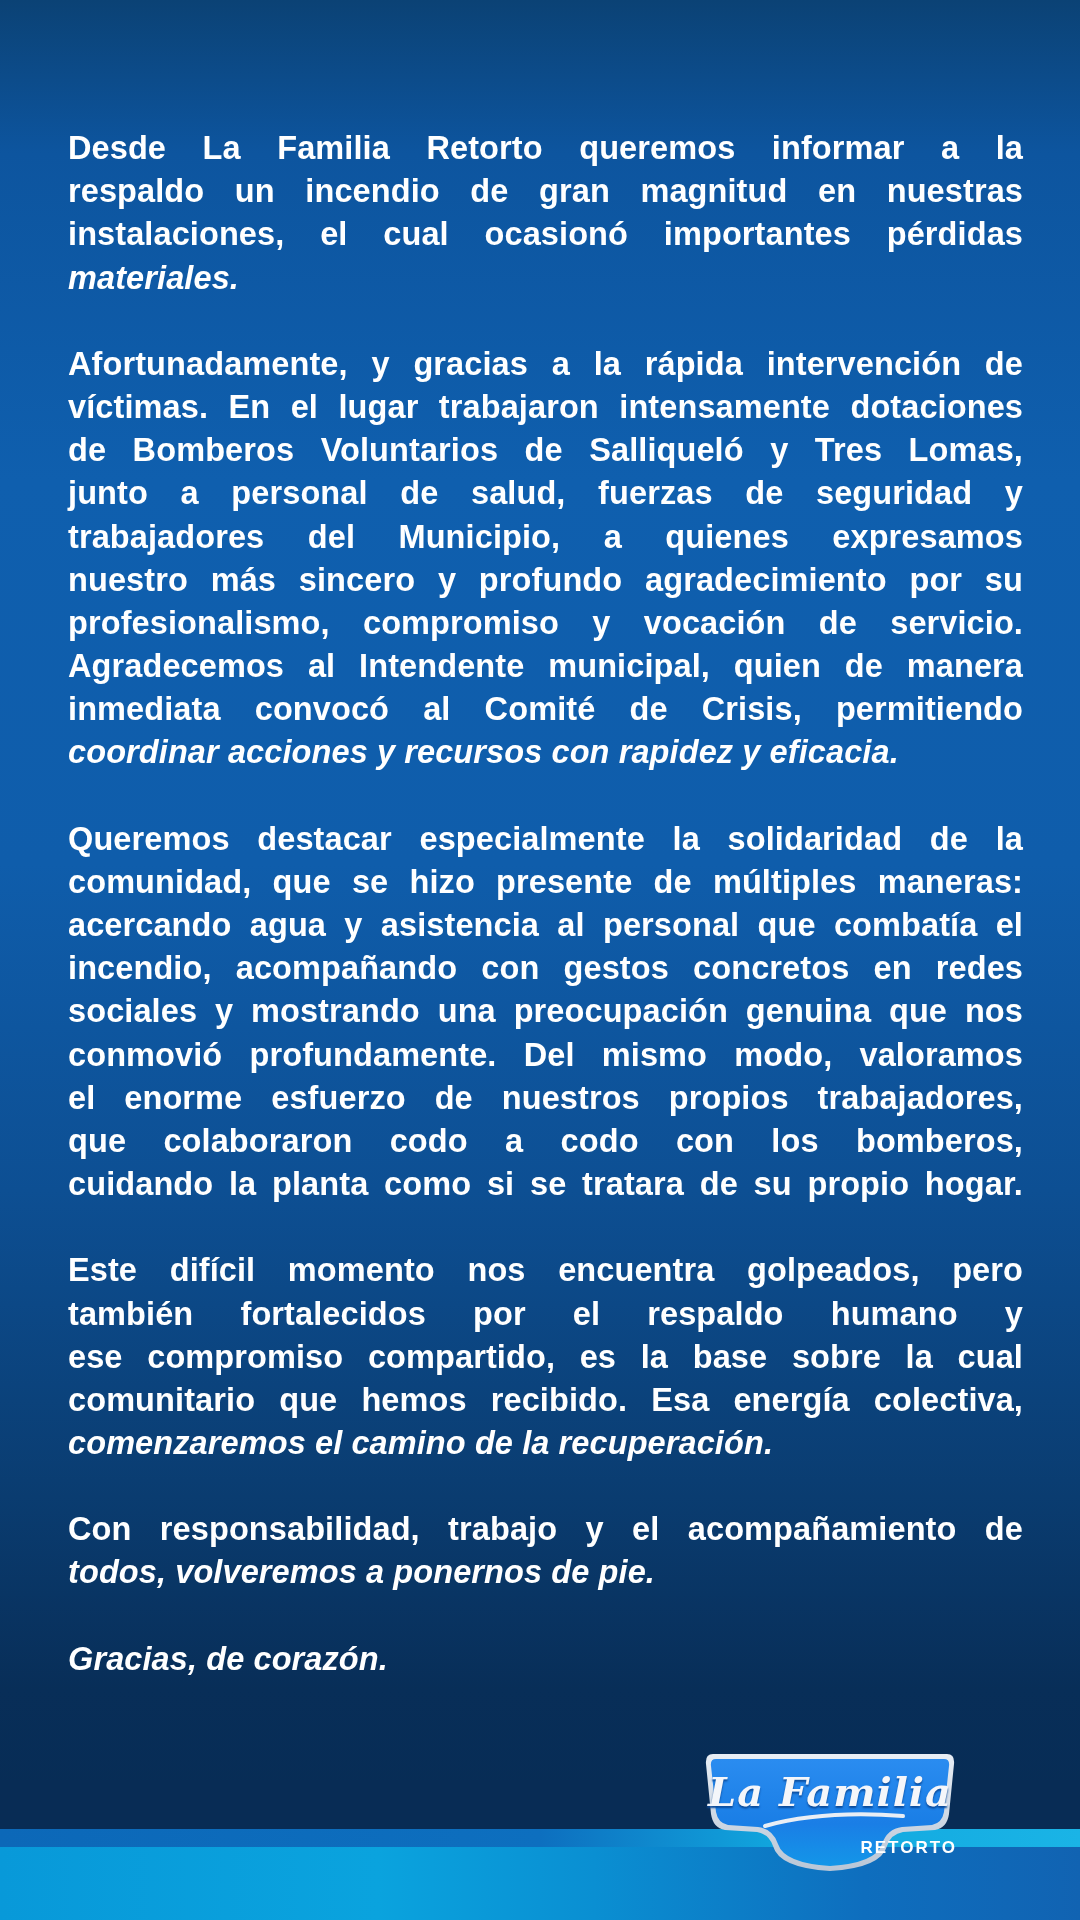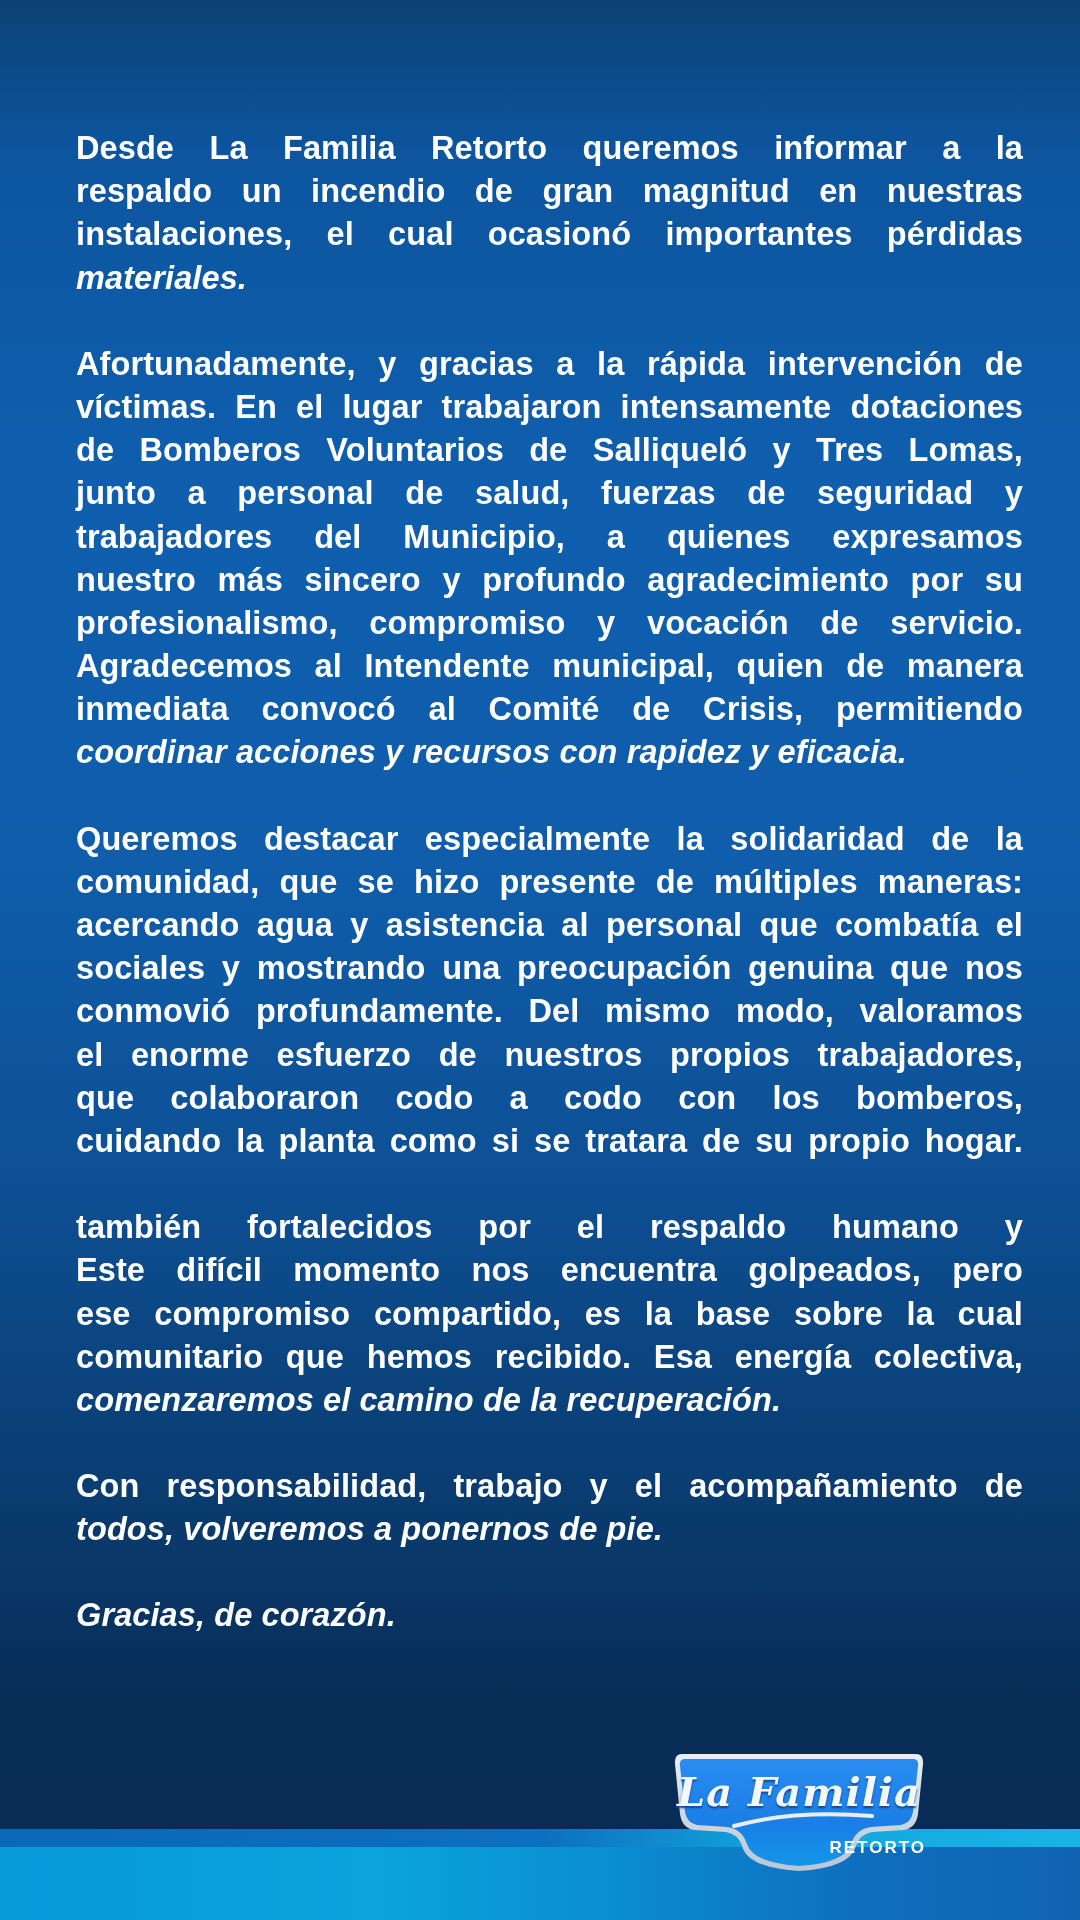--- a/index.html
+++ b/index.html
@@ -6,33 +6,33 @@
   body {
     width:1080px; height:1920px; overflow:hidden; position:relative;
     background: linear-gradient(180deg, #0b4275 0%, #0d559f 8%, #0f5fae 25%, #0f5dab 45%, #0d4f93 62%, #0a3c70 78%, #082e58 88%, #072c55 95%);
     font-family: "Liberation Sans", sans-serif;
   }
   .text-block {
     position:absolute; left:64px; width:959px; top:127px;
     color:#ffffff; font-weight:bold; font-size:32.5px; line-height:43.2px;
     letter-spacing:0.1px;
   }
-  .para { margin:0 0 43px 12px; }
+  .para { margin:0 0 43px 4px; }
   .line {
     display:block; text-align:justify; text-align-last:justify; white-space:nowrap;
     height:43.2px; overflow:visible;
   }
   .line.last { text-align:left; text-align-last:left;font-style:italic; }
   .line span { white-space:normal; }
   .band-dark { position:absolute; left:0; top:1780px; width:1080px; height:49px; background:#082c55; }
   .band-stripe { position:absolute; left:0; top:1829px; width:1080px; height:18px;
     background: linear-gradient(90deg, #0c68b8 0%, #0d6fbf 50%, #11a6de 72%, #1ab4e6 100%); }
   .band-bottom { position:absolute; left:0; top:1847px; width:1080px; height:73px;
     background: linear-gradient(90deg, #0899d9 0%, #0aa3de 35%, #0a8fd2 55%, #0e6ebe 80%, #1163b2 100%); }
-  .logo { position:absolute; left:672px; top:1752px; width:254px; height:122px; }
+  .logo { position:absolute; left:703px; top:1752px; width:254px; height:122px; }
 </style>
 </head>
 <body>
 
 <div class="text-block">
 
   <div class="para">
     <span class="line"><span>Desde La Familia Retorto queremos informar a la</span></span>
     <span class="line"><span>respaldo un incendio de gran magnitud en nuestras</span></span>
     <span class="line"><span>instalaciones, el cual ocasionó importantes pérdidas</span></span>
@@ -49,30 +49,31 @@
     <span class="line"><span>profesionalismo, compromiso y vocación de servicio.</span></span>
     <span class="line"><span>Agradecemos al Intendente municipal, quien de manera</span></span>
     <span class="line"><span>inmediata convocó al Comité de Crisis, permitiendo</span></span>
     <span class="line last"><span>coordinar acciones y recursos con rapidez y eficacia.</span></span>
   </div>
 
   <div class="para">
     <span class="line"><span>Queremos destacar especialmente la solidaridad de la</span></span>
     <span class="line"><span>comunidad, que se hizo presente de múltiples maneras:</span></span>
     <span class="line"><span>acercando agua y asistencia al personal que combatía el</span></span>
+    <span class="line"><span>incendio, acompañando con gestos concretos en redes</span></span>
     <span class="line"><span>sociales y mostrando una preocupación genuina que nos</span></span>
     <span class="line"><span>conmovió profundamente. Del mismo modo, valoramos</span></span>
     <span class="line"><span>el enorme esfuerzo de nuestros propios trabajadores,</span></span>
     <span class="line"><span>que colaboraron codo a codo con los bomberos,</span></span>
     <span class="line"><span>cuidando la planta como si se tratara de su propio hogar.</span></span>
   </div>
 
   <div class="para">
+    <span class="line"><span>Este difícil momento nos encuentra golpeados, pero</span></span>
     <span class="line"><span>también fortalecidos por el respaldo humano y</span></span>
-    <span class="line"><span>Este difícil momento nos encuentra golpeados, pero</span></span>
     <span class="line"><span>ese compromiso compartido, es la base sobre la cual</span></span>
     <span class="line"><span>comunitario que hemos recibido. Esa energía colectiva,</span></span>
     <span class="line last"><span>comenzaremos el camino de la recuperación.</span></span>
   </div>
 
   <div class="para">
     <span class="line"><span>Con responsabilidad, trabajo y el acompañamiento de</span></span>
     <span class="line last"><span>todos, volveremos a ponernos de pie.</span></span>
   </div>
 

